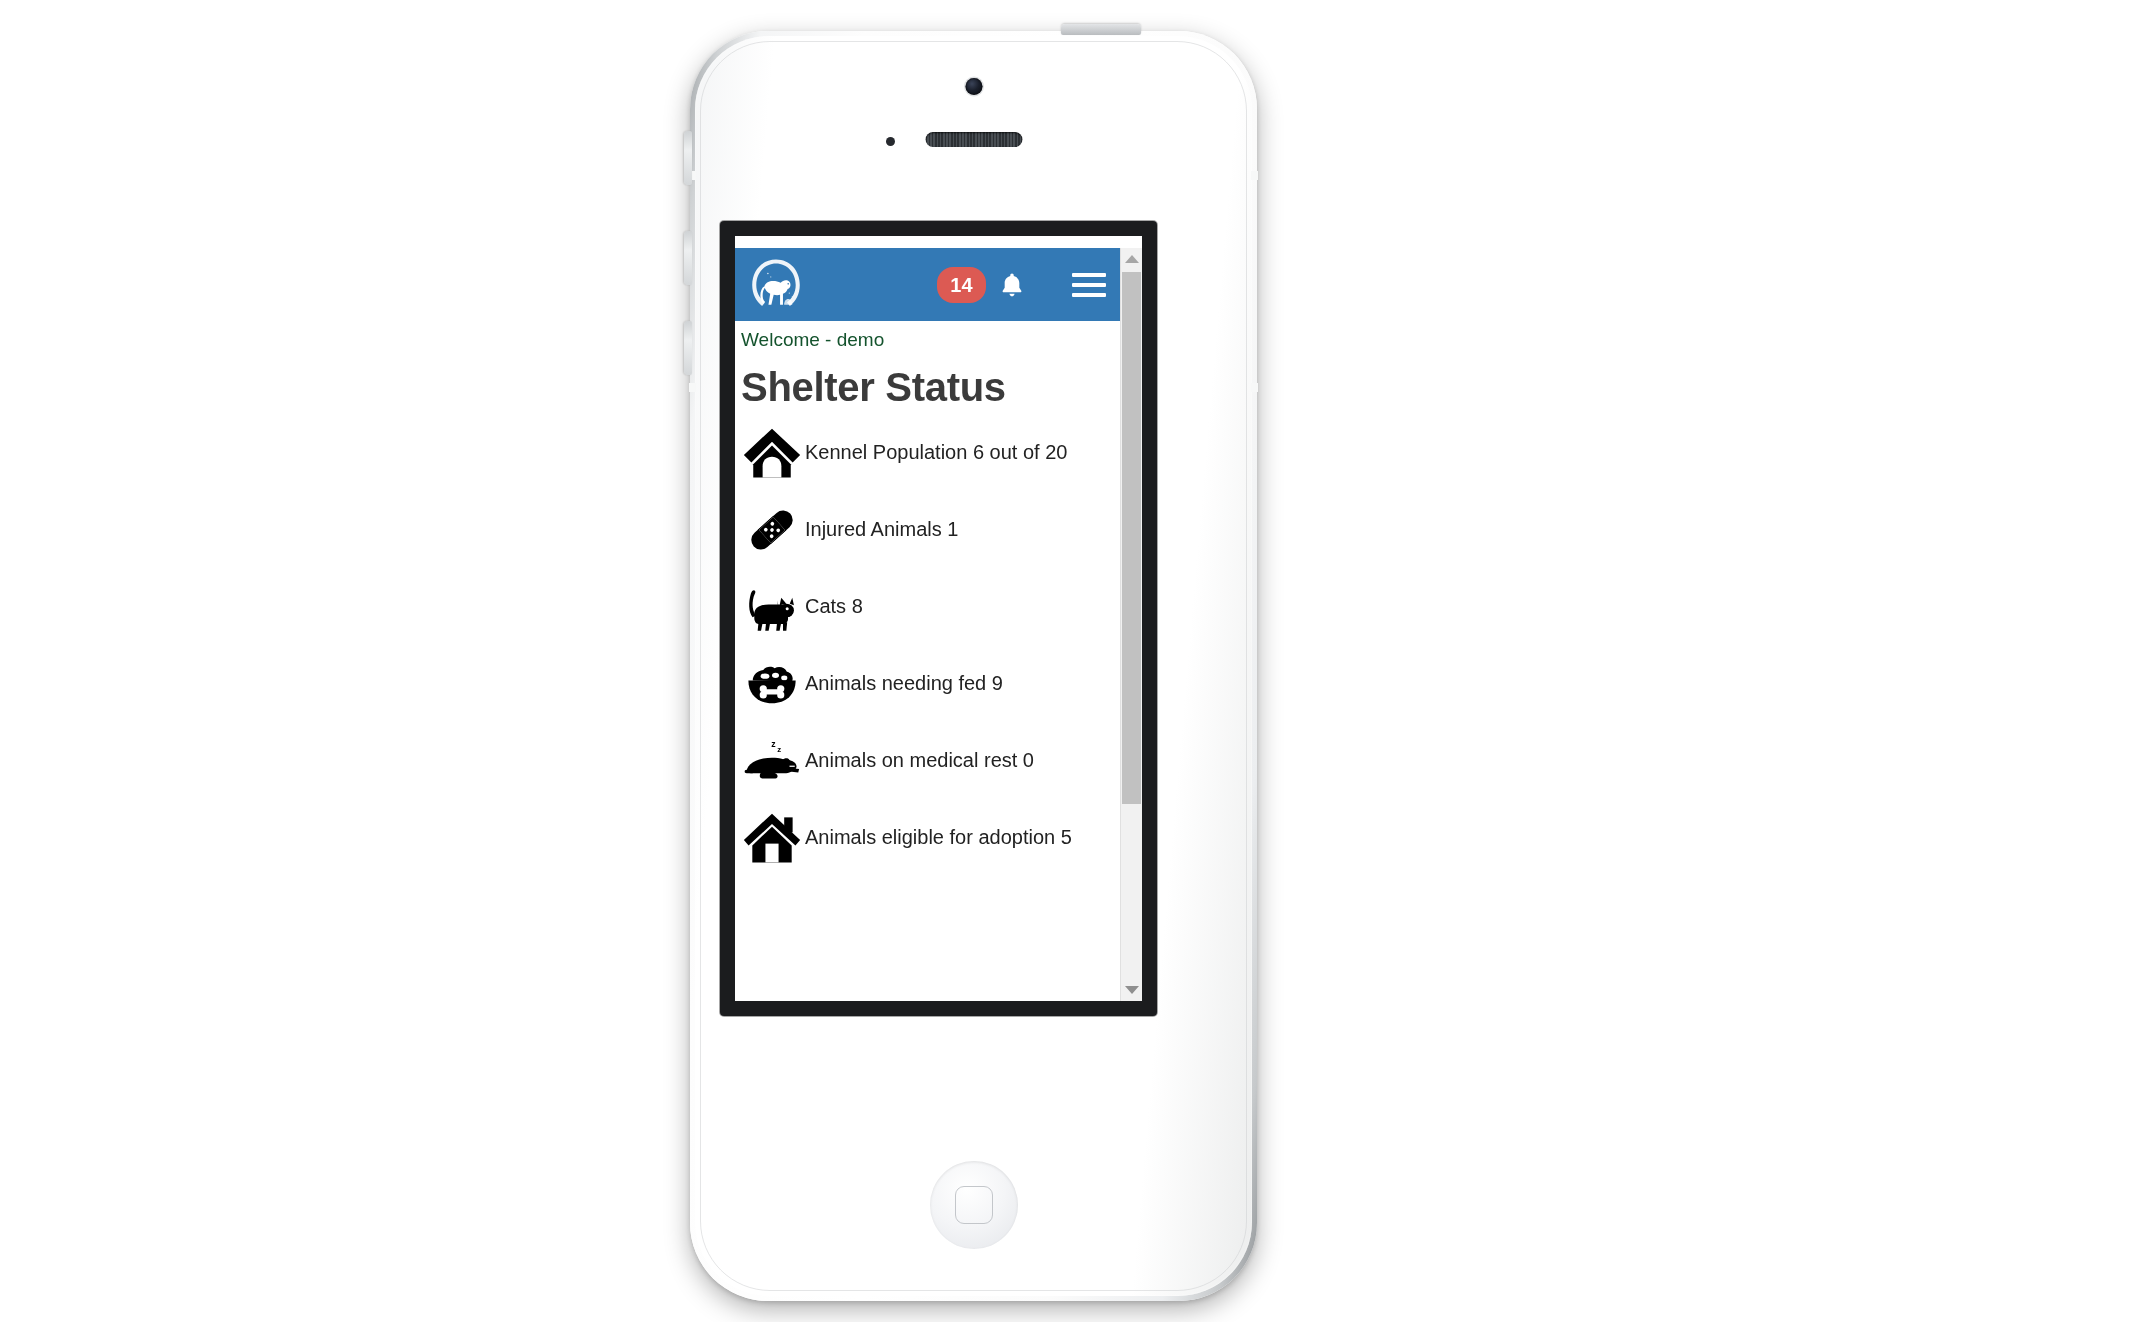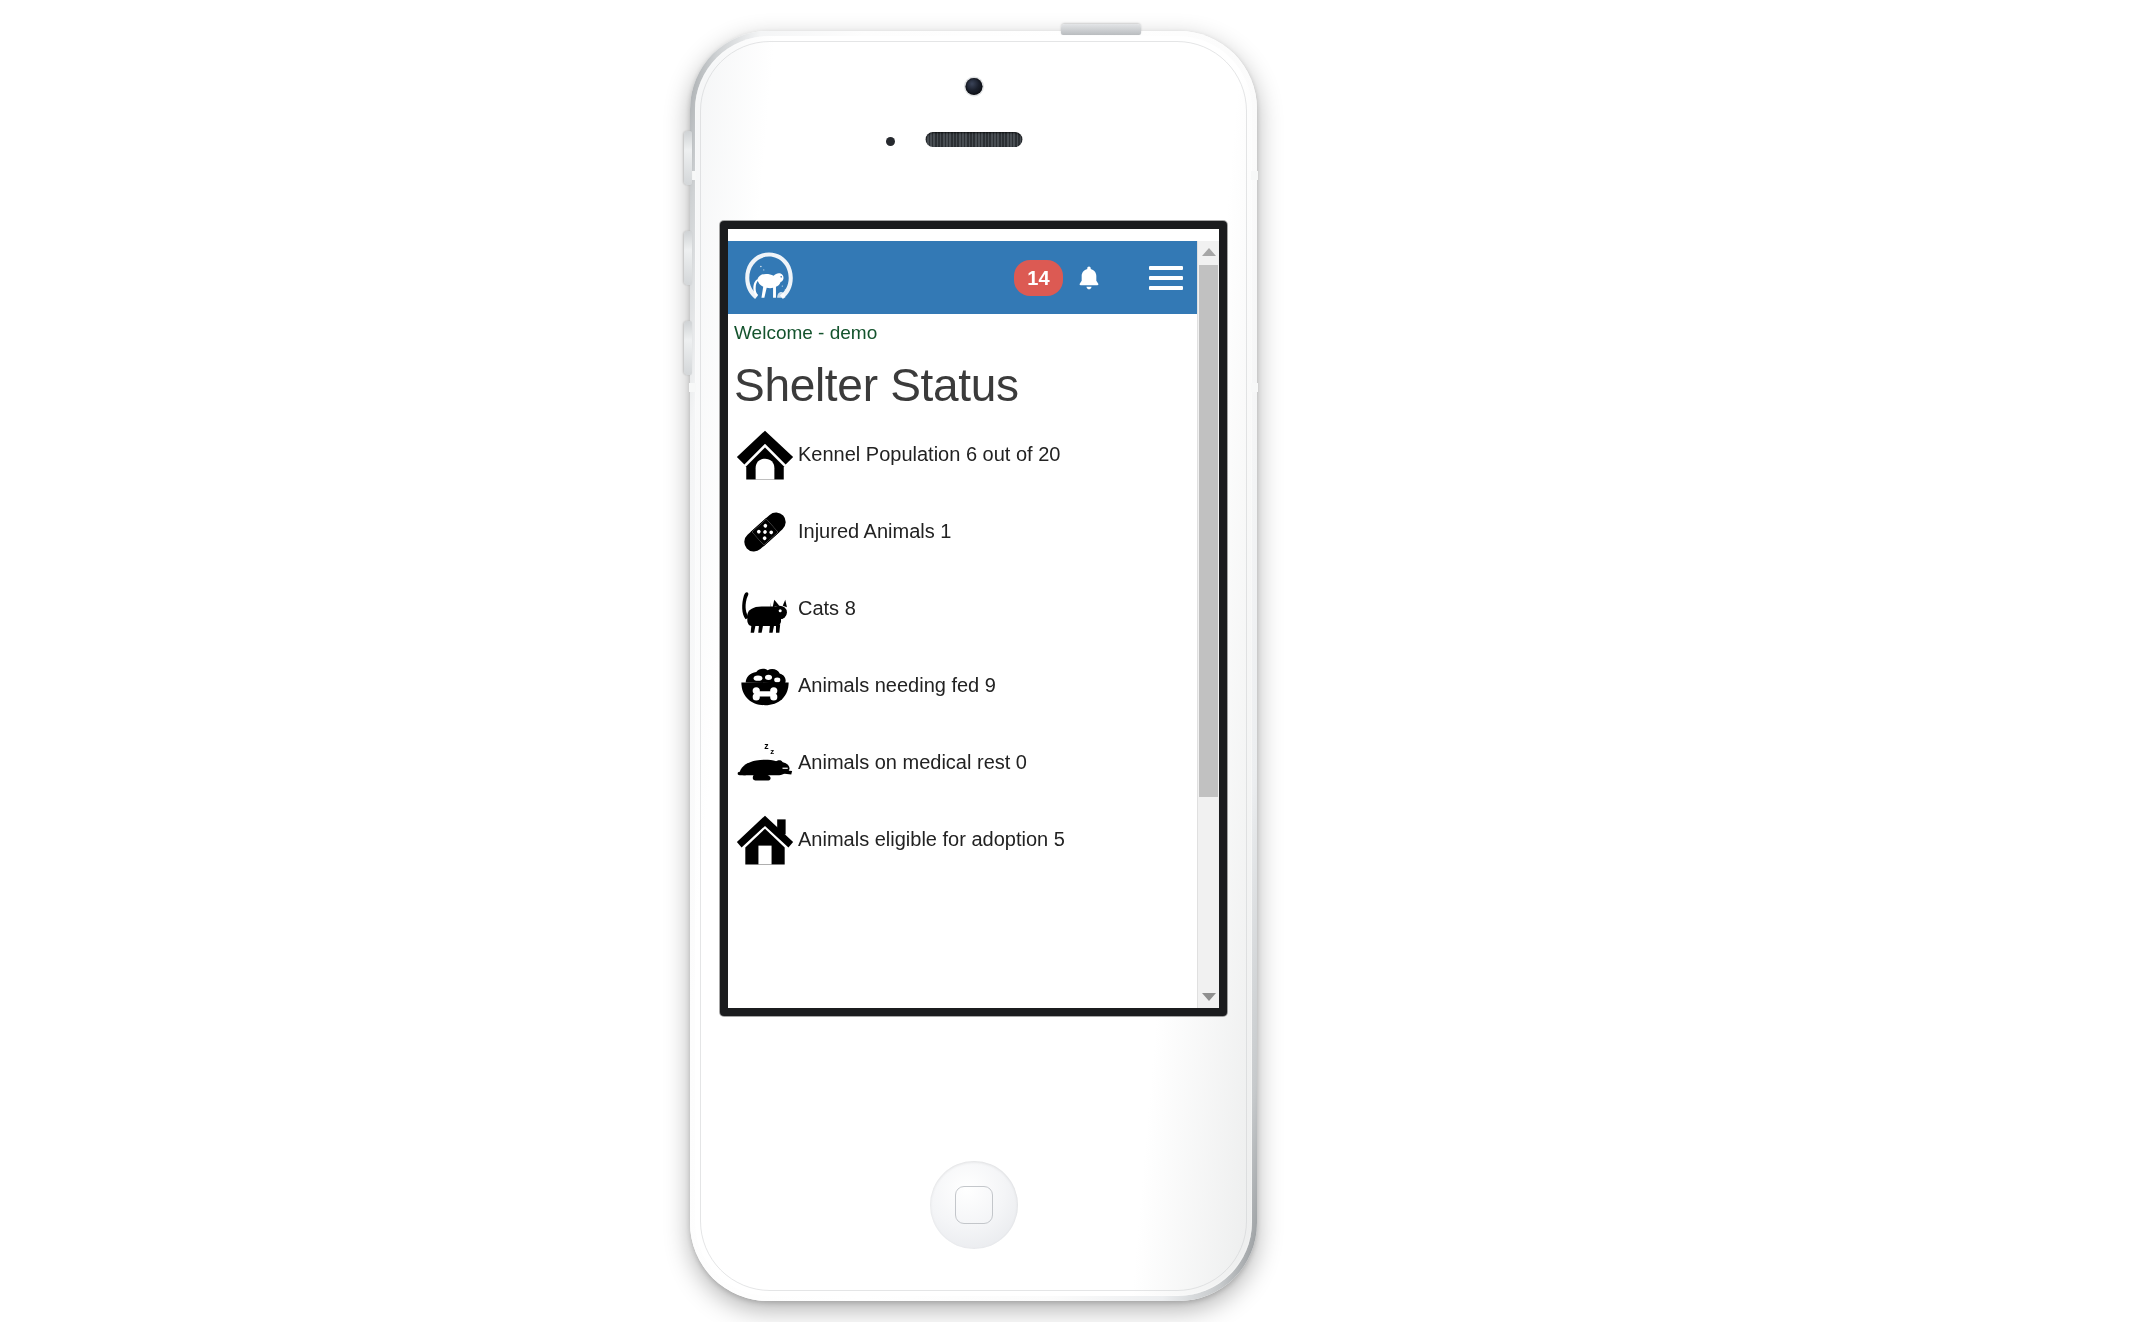--- a/index.html
+++ b/index.html
@@ -123,25 +123,25 @@
     width: 36px; height: 36px;
     border-radius: 9px;
     border: 1.5px solid rgba(186,189,194,0.85);
   }
 
   
   #screen-bezel {
     position: absolute;
     left: 30px;
     top: 190px;
-    width: 507px;
+    width: 437px;
     height: 795px;
     background: #1b1c1e;
     border-radius: 4px;
-    padding: 8px;
+    padding: 15px;
     box-shadow: 0 0 0 1px rgba(0,0,0,0.35);
   }
   #screen {
     position: relative;
     width: 100%; height: 100%;
     background: #ffffff;
     overflow: hidden;
   }
   
   .viewport-strip {
@@ -207,22 +207,22 @@
   }
 
   
   .welcome-line {
     font-size: 19px;
     color: #14532d;
     padding: 8px 0 0 6px;
     white-space: nowrap;
   }
   .page-title {
-    font-size: 46px;
-    font-weight: normal;
+    font-size: 40px;
+    font-weight: bold;
     color: #3b3b3b;
     padding: 14px 0 4px 6px;
     letter-spacing: -0.3px;
   }
 
   .status-list { padding: 0 0 0 6px; }
   .status-item {
     display: flex;
     align-items: center;
     height: 77px;

